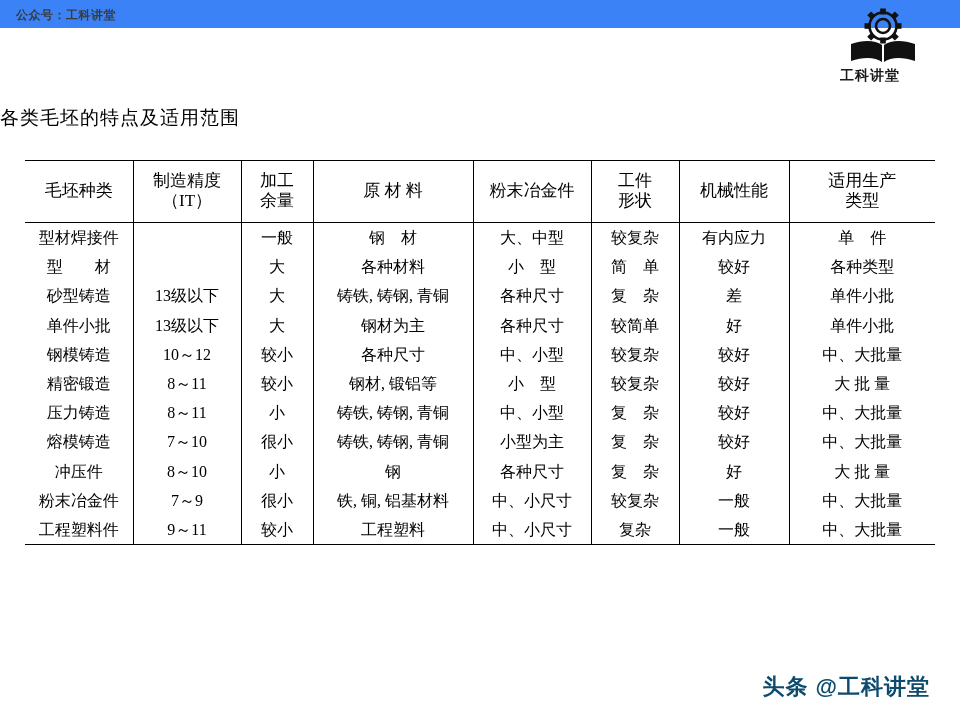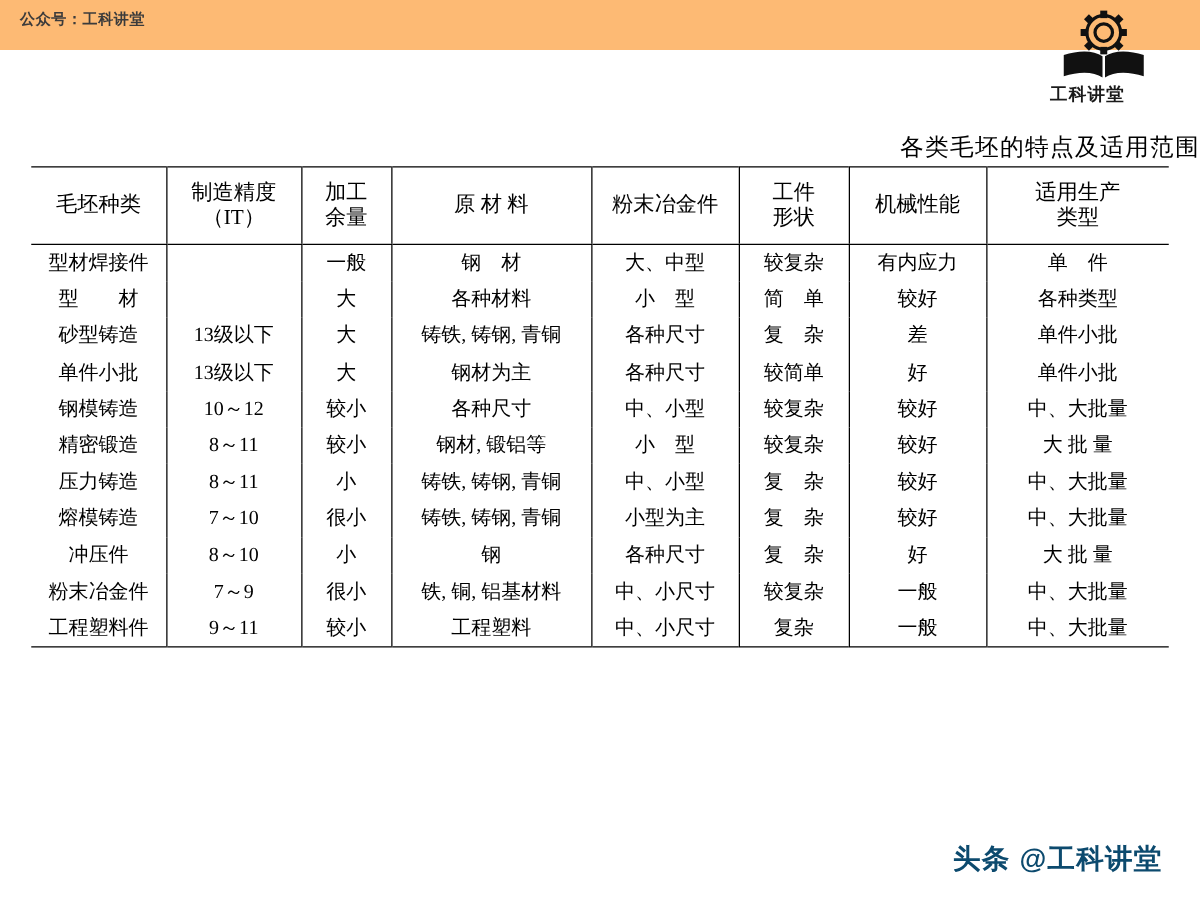--- a/index.html
+++ b/index.html
@@ -14,22 +14,22 @@
     overflow: hidden;
     position: relative;
   }
 
   
   .topbar {
     position: absolute;
     left: 0;
     top: 0;
     width: 960px;
-    height: 40px;
-    background: #fdba74;
+    height: 28px;
+    background: #3b82f6;
   }
   .topbar-text {
     position: absolute;
     left: 16px;
     top: 7px;
     font-family: "Liberation Sans", sans-serif;
     font-size: 12px;
     font-weight: bold;
     color: #3b3b3b;
     letter-spacing: 0.5px;
@@ -56,21 +56,21 @@
     letter-spacing: 1px;
     margin-top: 1px;
   }
 
   
   .doc-title {
     position: absolute;
     left: 0;
     top: 105px;
     width: 960px;
-    text-align: right;
+    text-align: left;
     font-size: 19px;
     color: #000000;
     letter-spacing: 1px;
   }
 
   
   .table-wrap {
     position: absolute;
     left: 25px;
     top: 133px;
@@ -85,20 +85,21 @@
     border: none;
     text-align: center;
     vertical-align: middle;
     font-weight: normal;
     color: #000;
   }
   
   table.main {
     border-top: 1.5px solid #000;
     border-bottom: 1.5px solid #000;
+    margin-top: 27px;
   }
   table.main thead tr {
     border-bottom: 1.5px solid #000;
   }
   table.main thead th {
     border-bottom: 1.5px solid #000;
   }
   
   table.main th + th,
   table.main td + td {

